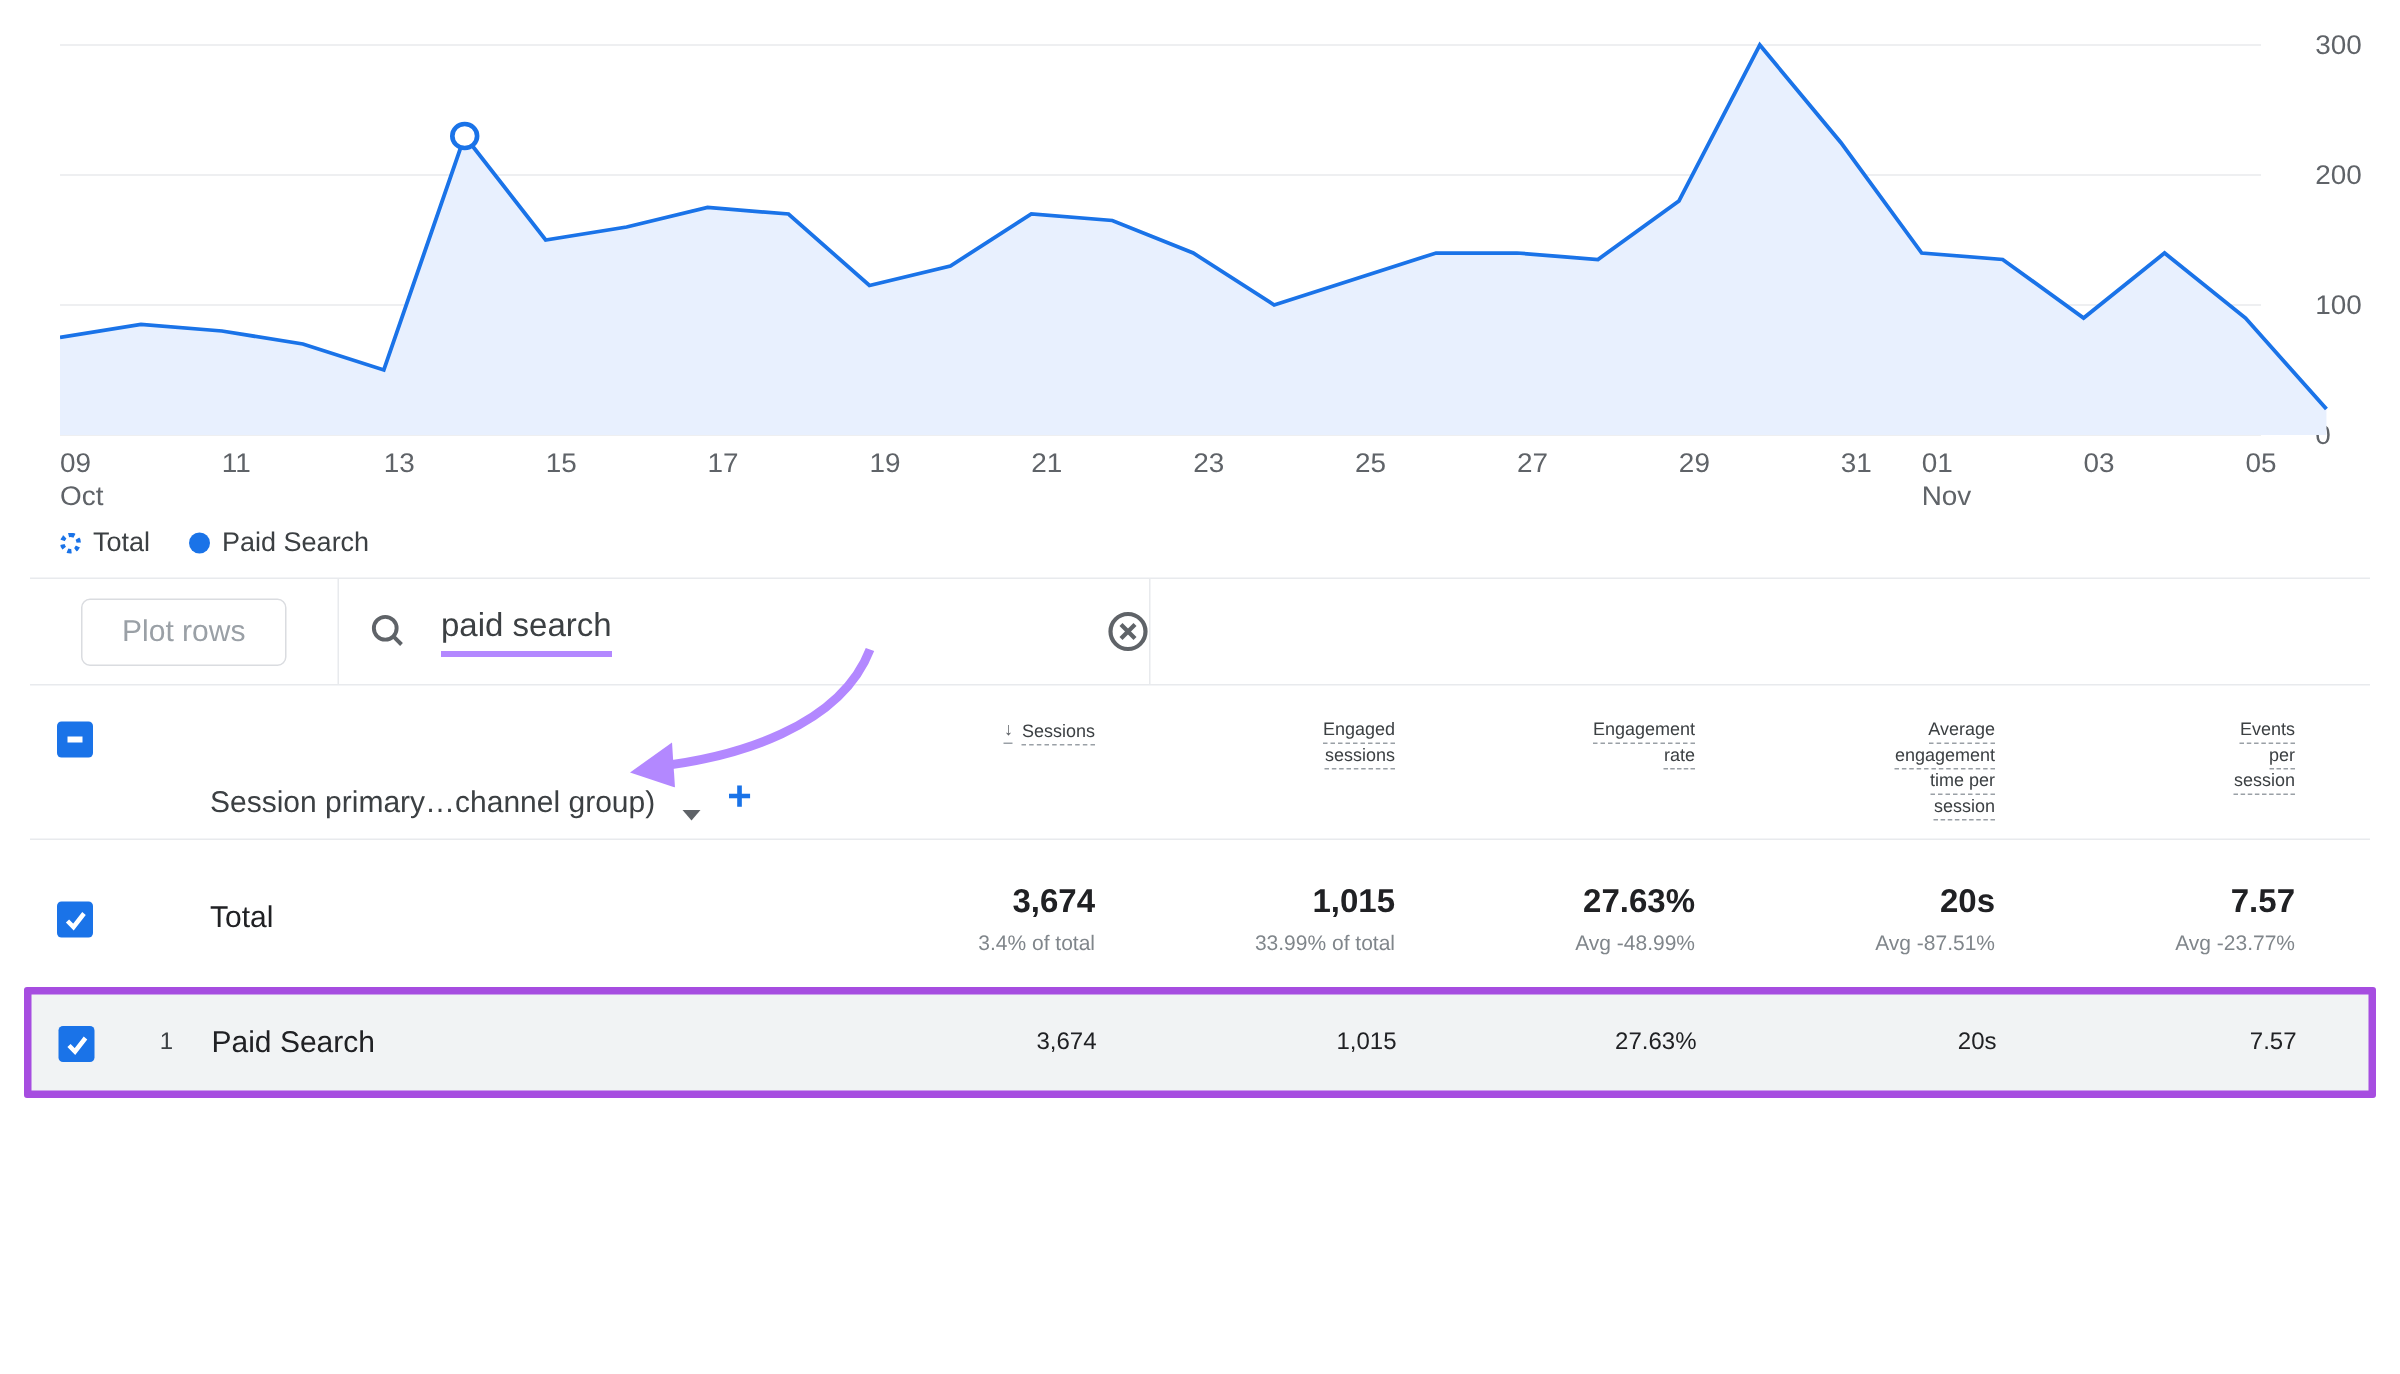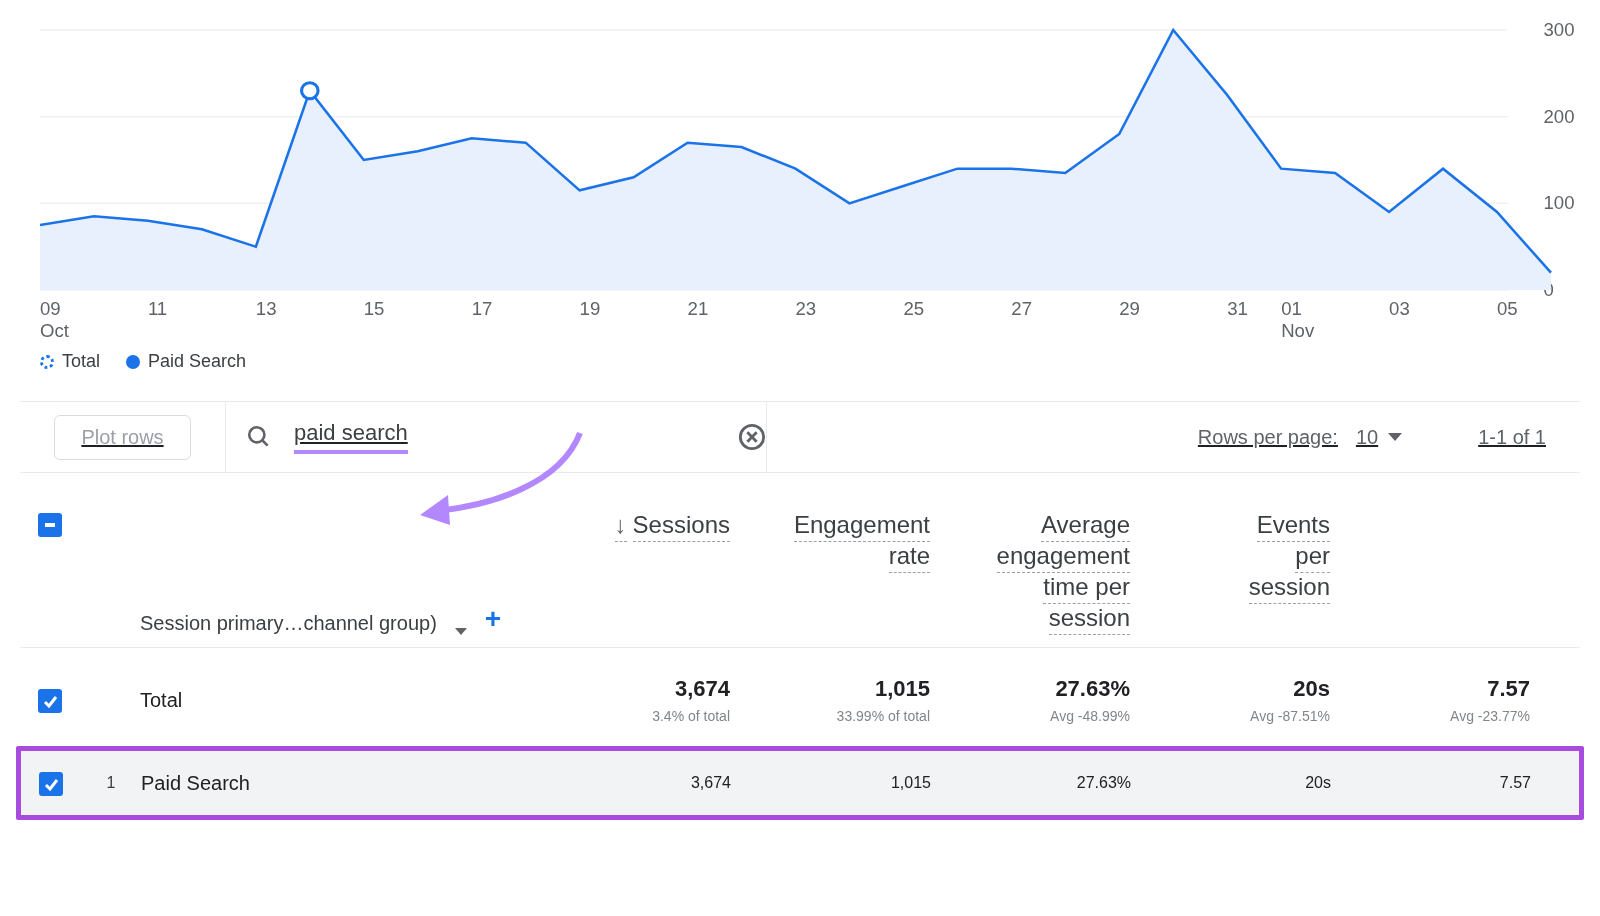--- a/index.html
+++ b/index.html
@@ -17,21 +17,21 @@
   
   .legend{display:flex;align-items:center;gap:8px;padding:6px 0 10px 0;font-size:18px;color:#3c4043;}
   .legend .dot{width:14px;height:14px;border-radius:50%;}
   .legend .dot.total{background:#fff;border:3px dotted #1a73e8;box-sizing:border-box;}
   .legend .dot.solid{background:#1a73e8;}
   
   .arrow{position:absolute;left:420px;top:425px;width:170px;height:100px;pointer-events:none;}
   .arrow path{fill:none;stroke:#b388ff;stroke-width:6;}
   .arrow-head{fill:#b388ff;}
   
-  .toolbar{display:flex;align-items:center;height:70px;border-top:1px solid #e8eaed;border-bottom:1px solid #e8eaed;margin:16px 20px;text-decoration:underline;}
+  .toolbar{display:flex;align-items:flex-end;height:70px;border-top:1px solid #e8eaed;border-bottom:1px solid #e8eaed;margin:0 20px;}
   .plot-cell{width:205px;display:flex;align-items:center;justify-content:center;border-right:1px solid #e8eaed;height:100%;}
   .plot-btn{border:1px solid #dadce0;border-radius:6px;padding:10px 26px;color:#9aa0a6;font-size:20px;background:transparent;}
   .search-cell{flex:0 0 520px;display:flex;align-items:center;gap:22px;padding-left:20px;height:100%;border-right:1px solid #e8eaed;}
   .search-icon{width:26px;height:26px;stroke:#5f6368;stroke-width:2.4;fill:none;}
   .search-val{font-size:22px;color:#3c4043;border-bottom:4px solid #b388ff;padding-bottom:4px;}
   .clear-icon{width:28px;height:28px;stroke:#5f6368;stroke-width:2.4;fill:none;}
   .spacer{flex:1;}
   .rpp{display:flex;align-items:center;gap:18px;color:#5f6368;font-size:20px;padding-right:34px;}
   .rpp .val{display:flex;align-items:center;gap:10px;color:#5f6368;}
   .care{width:0;height:0;border-left:7px solid transparent;border-right:7px solid transparent;border-top:8px solid #5f6368;}
@@ -40,21 +40,21 @@
   .table{margin:0 20px;}
   .hdr-row{display:flex;border-bottom:1px solid #e8eaed;padding:22px 0 12px 0;font-size:20px;color:#3c4043;}
   .cb-col{width:60px;display:flex;justify-content:center;align-items:flex-start;padding-top:2px;}
   .idx-col{width:60px;display:flex;justify-content:center;align-items:center;color:#3c4043;}
   .dim-col{width:430px;display:flex;align-items:flex-end;gap:12px;color:#3c4043;}
   .met-col{width:190px;text-align:right;color:#3c4043;padding-right:10px;}
   .met-col.first{width:160px;}
   .hdr-dim{font-size:20px;color:#3c4043;}
   .drop{width:0;height:0;border-left:6px solid transparent;border-right:6px solid transparent;border-top:7px solid #5f6368;margin:0 6px;}
   .plus{color:#1a73e8;font-size:28px;font-weight:bold;}
-  .hdr-met{font-size:24px;color:#3c4043;}
+  .hdr-met{font-size:12px;color:#3c4043;}
   .hdr-lines span{display:inline-block;border-bottom:1px dashed #9aa0a6;padding-bottom:2px;}
   .sort-arrow{display:inline-block;vertical-align:middle;margin-right:6px;color:#5f6368;}
   .cb{width:24px;height:24px;background:#1a73e8;border-radius:3px;display:flex;align-items:center;justify-content:center;}
   .cb svg{width:16px;height:16px;stroke:#fff;stroke-width:3;fill:none;}
   .cb.indet svg{stroke-width:4;}
   .total-row{display:flex;align-items:center;padding:28px 0 18px 0;font-size:20px;}
   .total-row .big{font-weight:700;font-size:22px;color:#202124;}
   .total-row .sub{font-size:14px;color:#80868b;margin-top:6px;}
   .met-cell{width:190px;text-align:right;padding-right:10px;}
   .met-cell.first{width:160px;}
@@ -121,29 +121,20 @@
         </svg>
     <span class="search-val">paid search</span>
     <div class="spacer"></div>
     <svg class="clear-icon" viewBox="0 0 24 24">
           <circle cx="12" cy="12" r="10"></circle>
           <line x1="8" y1="8" x2="16" y2="16"></line>
           <line x1="16" y1="8" x2="8" y2="16"></line>
         </svg>
   </div>
   <div class="spacer"></div>
-  <div class="rpp">
-    <span>Rows per page:</span>
-    <span class="val">
-      <span>10</span>
-      <span class="care"></span>
-    </span>
-    <span style="width:40px"></span>
-    <span class="count">1-1 of 1</span>
-  </div>
 </div>
 
 <div class="table">
 
   <div class="hdr-row">
     <div class="cb-col">
       <div class="cb indet">
         <svg viewBox="0 0 16 16">
               <line x1="3" y1="8" x2="13" y2="8"></line>
             </svg>
@@ -151,20 +142,21 @@
     </div>
     <div class="idx-col"></div>
     <div class="dim-col">
       <span class="hdr-dim">Session primary…channel group)</span>
       <span class="drop"></span>
       <span class="plus">+</span>
     </div>
     <div class="met-col first hdr-met hdr-lines">
       <span class="sort-arrow">↓</span><span>Sessions</span>
     </div>
+    <div class="met-col hdr-met hdr-lines"><span>Engaged</span><br><span>sessions</span></div>
     <div class="met-col hdr-met hdr-lines"><span>Engagement</span><br><span>rate</span></div>
     <div class="met-col hdr-met hdr-lines"><span>Average</span><br><span>engagement</span><br><span>time per</span><br><span>session</span></div>
     <div class="met-col hdr-met hdr-lines"><span>Events</span><br><span>per</span><br><span>session</span></div>
   </div>
 
   <div class="total-row">
     <div class="cb-col">
       <div class="cb">
         <svg viewBox="0 0 16 16">
               <polyline points="3,9 7,13 14,4"></polyline>

